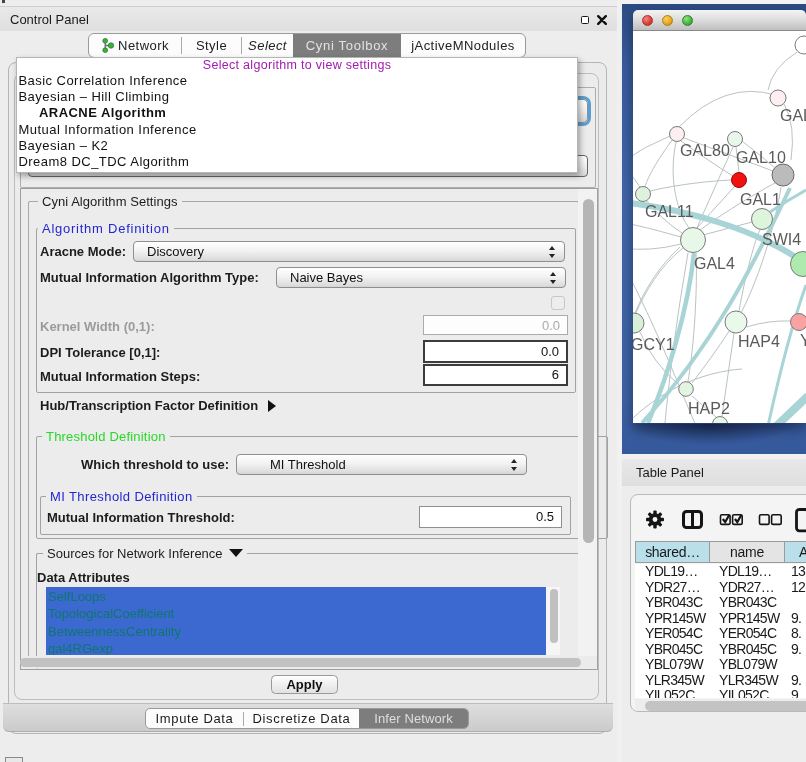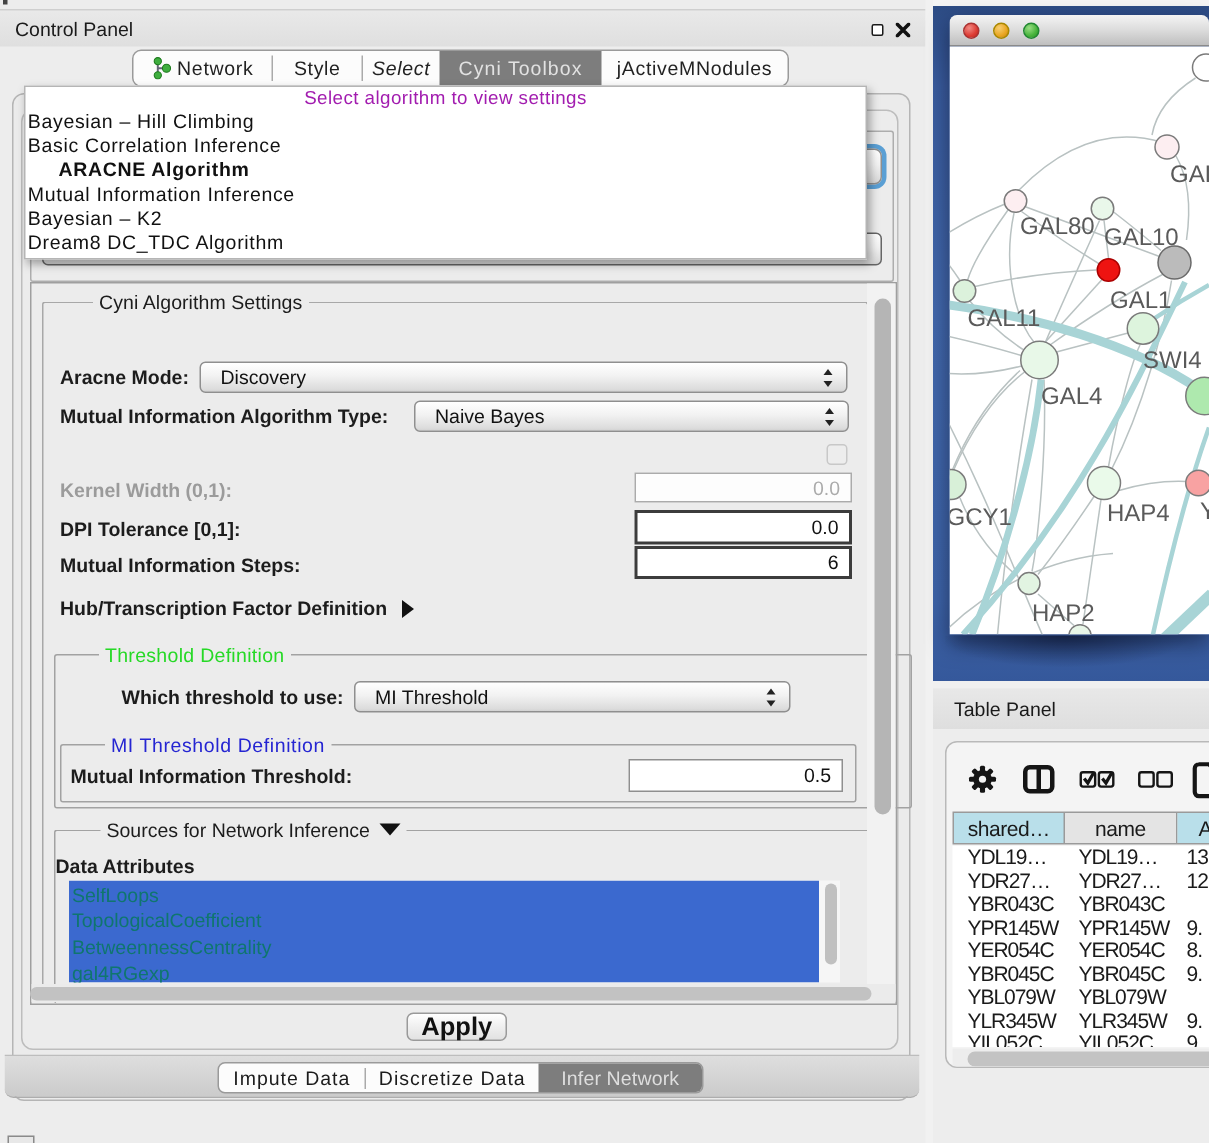--- a/index.html
+++ b/index.html
@@ -7,21 +7,21 @@
 .abs{position:absolute;}
 .lbl{font-size:13px;font-weight:bold;color:#1c1c1c;white-space:nowrap;}
 .glbl{font-size:13px;font-weight:bold;color:#9b9b9b;white-space:nowrap;}
 .combo{position:absolute;border:1px solid #8f8f8f;border-radius:4px;background:linear-gradient(#ffffff,#f2f2f2 45%,#dcdcdc 92%,#d2d2d2);box-sizing:border-box;font-size:13px;color:#111;display:flex;align-items:center;}
 .combo .tx{padding-left:13px;}
 .ud{position:absolute;right:8px;top:50%;width:7px;height:12px;margin-top:-6px;}
 .ud:before{content:"";position:absolute;top:0;left:0;border-left:3.5px solid transparent;border-right:3.5px solid transparent;border-bottom:4.5px solid #222;}
 .ud:after{content:"";position:absolute;bottom:0;left:0;border-left:3.5px solid transparent;border-right:3.5px solid transparent;border-top:4.5px solid #222;}
 .inp{position:absolute;background:#fff;box-sizing:border-box;font-size:13px;color:#111;text-align:right;padding-right:7px;line-height:19px;}
 .fs{position:absolute;border:1px solid #a2a2a2;border-radius:2px;}
-.leg{position:absolute;top:-8px;background:#ececec;padding:0 4px;font-size:13px;white-space:nowrap;line-height:16px;margin-left:24px;}
+.leg{position:absolute;top:-8px;background:#ececec;padding:0 4px;font-size:13px;white-space:nowrap;line-height:16px;}
 .ddi{height:16.2px;line-height:16.2px;font-size:13px;color:#111;padding-left:1.5px;white-space:nowrap;letter-spacing:0.45px;}
 .titletx{font-size:13px;color:#1a1a1a;}
 </style></head>
 <body>
 <div id="page">
 
 <div class="abs" style="left:0;top:0;width:617px;height:762px;background:#ededed;"></div>
 <div class="abs" style="left:2px;top:0;width:3px;height:3px;background:#444;"></div>
 
 <div class="abs" style="left:0;top:6px;width:617px;height:25px;background:linear-gradient(#e9e9e9,#dfdfdf);border-top:1px solid #cfcfcf;box-sizing:border-box;"></div>
@@ -57,20 +57,23 @@
 <div class="combo" style="left:30px;top:99px;width:558px;height:24px;box-shadow:0 0 0 3px #5a9fd4;border-radius:5px;"></div>
 
 <div class="combo" style="left:28px;top:155px;width:560px;height:22px;border-color:#666;"></div>
 
 <div class="abs" style="left:20px;top:188px;width:578px;height:482px;background:#ececec;border:1px solid #9f9f9f;box-sizing:border-box;"></div>
 
 <div class="fs" style="left:28px;top:201px;width:549px;height:459px;border-color:#a8a8a8;border-bottom:none;">
   <span class="leg" style="left:9px;color:#1c1c1c;letter-spacing:0.05px;">Cyni Algorithm Settings</span>
 </div>
 
+<div class="fs" style="left:36px;top:228px;width:538px;height:163px;">
+  <span class="leg" style="left:1px;color:#2525d2;letter-spacing:0.75px;">Algorithm Definition</span>
+</div>
 <div class="abs lbl" style="left:40px;top:244px;">Aracne Mode:</div>
 <div class="combo" style="left:133px;top:241px;width:432px;height:21px;">
       <span class="tx">Discovery</span>
       <span class="ud"></span>
     </div>
 <div class="abs lbl" style="left:40px;top:270px;">Mutual Information Algorithm Type:</div>
 <div class="combo" style="left:276px;top:267px;width:290px;height:21px;">
       <span class="tx">Naive Bayes</span>
       <span class="ud"></span>
     </div>
@@ -81,21 +84,21 @@
 <div class="inp" style="left:423px;top:340px;width:145px;height:23px;border:2px solid #3c3c3c;line-height:19px;">0.0</div>
 <div class="abs lbl" style="left:40px;top:369px;">Mutual Information Steps:</div>
 <div class="inp" style="left:423px;top:364px;width:145px;height:22px;border:2px solid #3c3c3c;line-height:18px;">6</div>
 
 <div class="abs lbl" style="left:40px;top:398px;">Hub/Transcription Factor Definition <span style="display:inline-block;margin-left:6px;width:0;height:0;border-top:6px solid transparent;border-bottom:6px solid transparent;border-left:8px solid #111;vertical-align:-2px;"></span></div>
 
 <div class="fs" style="left:36px;top:436px;width:538px;height:101px;padding-left:32px;">
   <span class="leg" style="left:5px;color:#26d926;letter-spacing:0.2px;">Threshold Definition</span>
 </div>
 <div class="abs lbl" style="left:81px;top:457px;">Which threshold to use:</div>
-<div class="combo" style="left:236px;top:454px;width:291px;height:21px;">
+<div class="combo" style="left:236px;top:454px;width:291px;height:21px;padding-left:20px;">
       <span class="tx">MI Threshold</span>
       <span class="ud"></span>
     </div>
 
 <div class="fs" style="left:40px;top:496px;width:529px;height:37px;">
   <span class="leg" style="left:5px;color:#2525d2;letter-spacing:0.4px;">MI Threshold Definition</span>
 </div>
 <div class="abs lbl" style="left:47px;top:510px;">Mutual Information Threshold:</div>
 <div class="inp" style="left:419px;top:506px;width:143px;height:22px;border:1px solid #8f8f8f;line-height:20px;">0.5</div>
 
@@ -109,36 +112,36 @@
   <div style="position:absolute;left:2px;top:1px;font-size:13px;color:#0f766e;line-height:17.3px;">SelfLoops<br>TopologicalCoefficient<br>BetweennessCentrality<br>gal4RGexp</div>
   <div style="position:absolute;left:504px;top:2px;width:8px;height:54px;background:#c0c0c0;border-radius:4px;"></div>
 </div>
 
 <div class="abs" style="left:578px;top:189px;width:19px;height:478px;background:#f2f2f2;"></div>
 <div class="abs" style="left:583px;top:199px;width:11px;height:344px;background:#b5b5b5;border-radius:5.5px;"></div>
 
 <div class="abs" style="left:21px;top:656px;width:576px;height:12px;background:#ebebeb;"></div>
 <div class="abs" style="left:20px;top:658px;width:561px;height:9px;background:#c2c2c2;border-radius:4.5px;"></div>
 
-<div class="abs" style="left:271px;top:675px;width:67px;height:19px;background:linear-gradient(#ffffff,#efefef 50%,#e2e2e2);border:1px solid #9a9a9a;border-radius:4.5px;box-sizing:border-box;text-align:center;font-size:17px;font-weight:bold;color:#111;line-height:17px;">Apply</div>
+<div class="abs" style="left:271px;top:675px;width:67px;height:19px;background:linear-gradient(#ffffff,#efefef 50%,#e2e2e2);border:1px solid #9a9a9a;border-radius:4.5px;box-sizing:border-box;text-align:center;font-size:13px;font-weight:bold;color:#111;line-height:17px;">Apply</div>
 
 <div class="abs" style="left:3px;top:703px;width:610px;height:29px;background:linear-gradient(#dedede,#cbcbcb);border-top:1px solid #bdbdbd;border-bottom:1px solid #adadad;border-radius:0 0 6px 6px;box-sizing:border-box;"></div>
 <div class="abs" style="left:145px;top:708px;width:324px;height:21px;background:#fcfcfc;border:1px solid #9a9a9a;border-radius:5px;box-sizing:border-box;overflow:hidden;display:flex;align-items:center;font-size:13px;color:#1c1c1c;letter-spacing:0.65px;">
   <div style="width:97px;text-align:center;">Impute Data</div>
   <div style="width:1px;height:14px;background:#aaa;"></div>
   <div style="width:115px;text-align:center;">Discretize Data</div>
   <div style="flex:1;height:21px;line-height:21px;text-align:center;background:#7d7d7d;color:#dedede;letter-spacing:0.1px;">Infer Network</div>
 </div>
 
 <div class="abs" style="left:5px;top:757px;width:18px;height:12px;border:1.5px solid #8a8a8a;background:#e8e8e8;box-sizing:border-box;"></div>
 
 <div class="abs" style="left:16px;top:57px;width:562px;height:116px;background:#fff;border:1px solid #b5b5b5;box-shadow:2px 3px 6px rgba(0,0,0,0.35);box-sizing:border-box;">
   <div style="height:15px;line-height:15px;text-align:center;font-size:12.5px;color:#a21caf;letter-spacing:0.3px;">Select algorithm to view settings</div>
+  <div class="ddi">Basic Correlation Inference</div>
   <div class="ddi">Bayesian – Hill Climbing</div>
-  <div class="ddi">Basic Correlation Inference</div>
   <div class="ddi" style="font-weight:bold;padding-left:22px;">ARACNE Algorithm</div>
   <div class="ddi">Mutual Information Inference</div>
   <div class="ddi">Bayesian – K2</div>
   <div class="ddi">Dream8 DC_TDC Algorithm</div>
 </div>
 
 <div class="abs" style="left:617px;top:0;width:5px;height:762px;background:#f1f1f1;"></div>
 <div class="abs" style="left:622px;top:0;width:184px;height:4px;background:#f4f4f4;"></div>
 
 <div class="abs" style="left:622px;top:4px;width:184px;height:450px;background:linear-gradient(180deg,#2d4c85 0%,#3a5c9e 12%,#4268ac 45%,#3e64a8 88%,#35589b 100%);overflow:hidden;">

